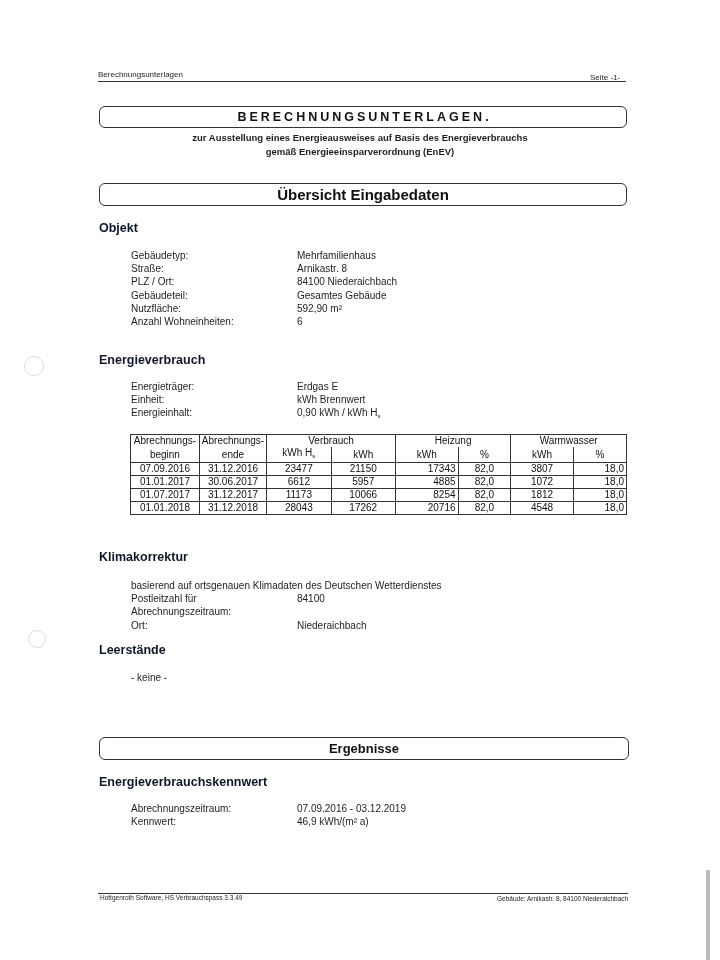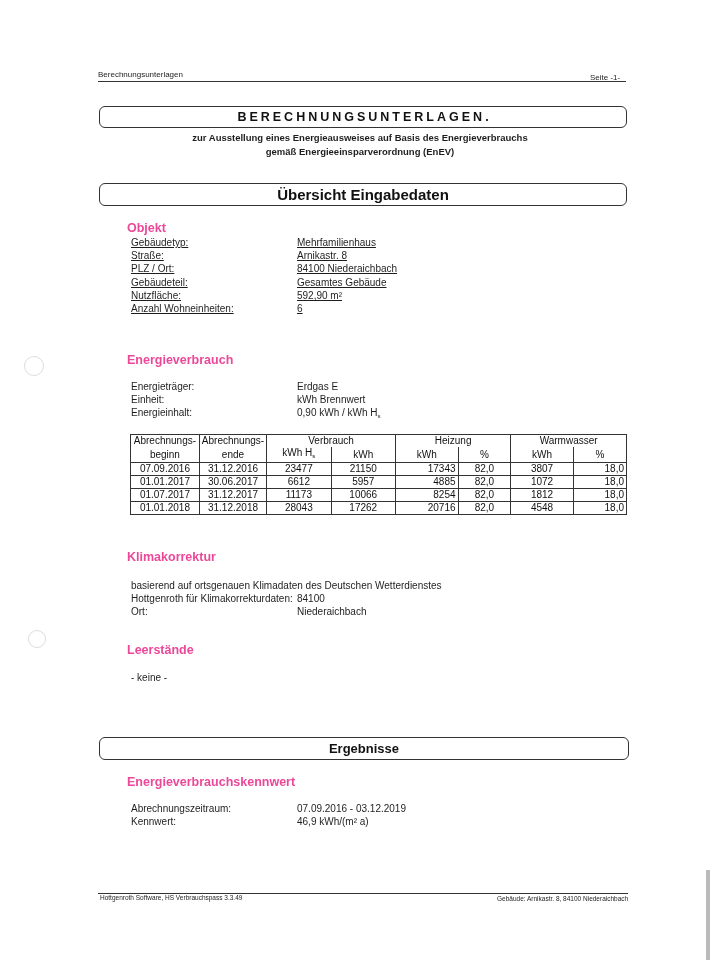--- a/index.html
+++ b/index.html
@@ -14,21 +14,21 @@
   .box {
     position: absolute; border: 1px solid #333; border-radius: 6px;
     display: flex; align-items: center; justify-content: center;
     font-weight: bold; color: #111;
   }
   .box.title { left: 99px; top: 106px; width: 526px; height: 20px; font-size: 12.5px; letter-spacing: 3px; }
   .box.sec { left: 99px; top: 183px; width: 526px; height: 21px; font-size: 15px; }
   .box.sec2 { left: 99px; top: 737px; width: 528px; height: 21px; font-size: 13px; }
   .subtitle { left: 0; width: 720px; text-align: center; font-size: 9.5px; font-weight: bold; line-height: 14px; }
   .subtitle .line { display: block; margin-left: 0; }
-  .section-title { left: 99px; font-size: 12.5px; font-weight: bold; color: #ec4899; margin-left: 28px; }
+  .section-title { left: 99px; font-size: 12.5px; font-weight: bold; color: #0f172a; }
   .kv { position: absolute; font-size: 10px; line-height: 13.2px; }
   .kv .row { display: flex; }
   .kv .k { width: 166px; }
   .kv .v { }
   table.cons {
     position: absolute; left: 130px; top: 434px; width: 497px;
     border-collapse: collapse; font-size: 10px; color: #111; padding-left: 44px;
   }
   table.cons td, table.cons th {
     border: 1px solid #333; padding: 0 2px; height: 12px; line-height: 12px;
@@ -56,21 +56,21 @@
 <div class="abs subtitle" style="top:131px;">
   <span class="line">zur Ausstellung eines Energieausweises auf Basis des Energieverbrauchs</span>
   <span class="line">gemäß Energieeinsparverordnung (EnEV)</span>
 </div>
 
 <div class="box sec">
   <span>Übersicht Eingabedaten</span>
 </div>
 
 <div class="abs section-title" style="top:221px;">Objekt</div>
-<div class="kv" style="left:131px; top:236px;text-decoration:underline;">
+<div class="kv" style="left:131px; top:249px;">
   <div class="row">
       <span class="k">Gebäudetyp:</span>
       <span class="v">Mehrfamilienhaus</span>
     </div>
   <div class="row">
       <span class="k">Straße:</span>
       <span class="v">Arnikastr. 8</span>
     </div>
   <div class="row">
       <span class="k">PLZ / Ort:</span>
@@ -165,21 +165,21 @@
     <td>4548</td>
     <td style="text-align:right;">18,0</td>
   </tr>
 </tbody>
   </table>
 
 <div class="abs section-title" style="top:550px;">Klimakorrektur</div>
 <div class="kv" style="left:131px; top:579px;">
   <div class="row">basierend auf ortsgenauen Klimadaten des Deutschen Wetterdienstes</div>
   <div class="row">
-      <span class="k">Hottgenroth für Klimakorrekturdaten:</span>
+      <span class="k">Postleitzahl für Abrechnungszeitraum:</span>
       <span class="v">84100</span>
     </div>
   <div class="row">
       <span class="k">Ort:</span>
       <span class="v">Niederaichbach</span>
     </div>
 </div>
 
 <div class="abs section-title" style="top:643px;">Leerstände</div>
 <div class="kv" style="left:131px; top:671px;">- keine -</div>

